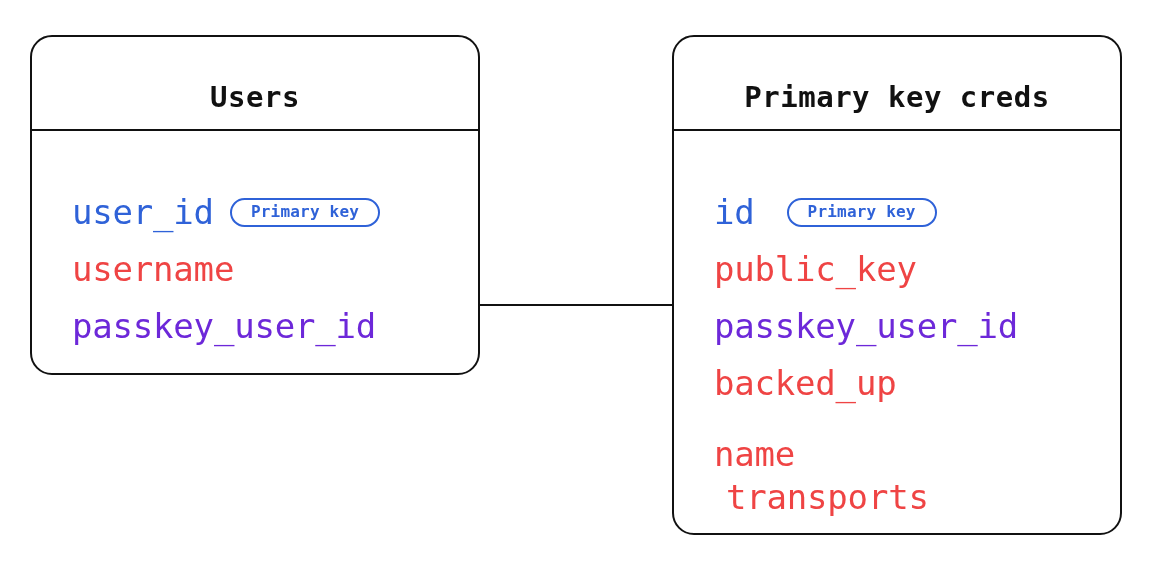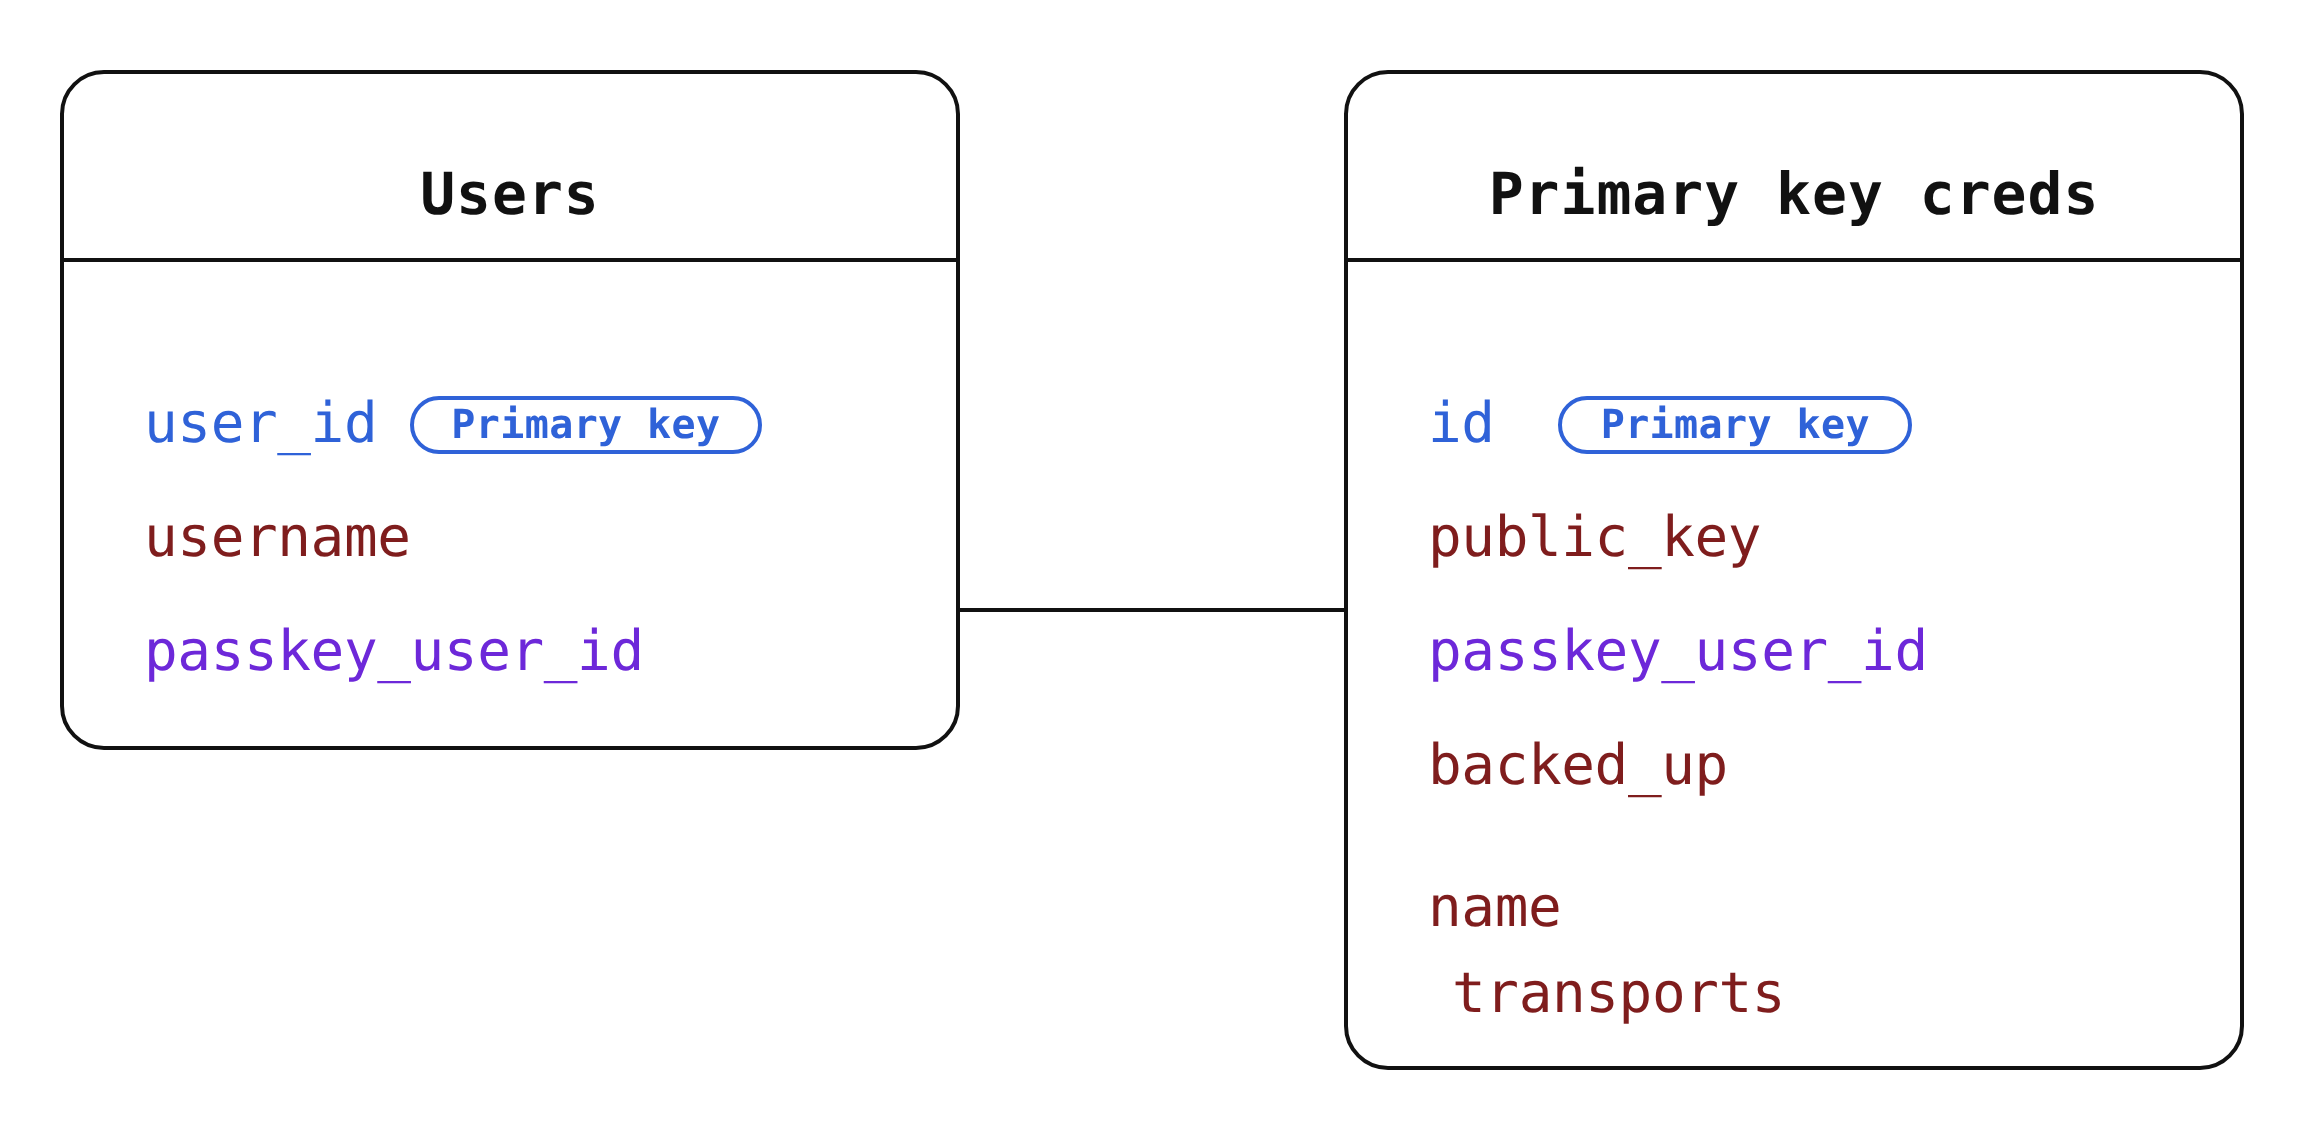--- a/index.html
+++ b/index.html
@@ -90,43 +90,43 @@
     position: absolute;
     left: 40px;
     height: 30px;
     display: flex;
     align-items: center;
     white-space: nowrap;
   }
 
   .field-name {
     font-family: "DejaVu Sans Mono", "Liberation Mono", monospace;
-    font-size: 28px;
+    font-size: 34px;
     line-height: 30px;
     color: #111111;
     letter-spacing: -0.2px;
   }
   .field-name.is-pk   { color: #2F62D8; }
   .field-name.is-fk   { color: #6d28d9; }
-  .field-name.is-plain{ color: #7f1d1d; }
+  .field-name.is-plain{ color: #ef4444; }
 
   
   .pk-badge {
     display: inline-flex;
     align-items: center;
     justify-content: center;
     margin-left: 16px;
     padding: 3px 19px 4px 19px;
     border: 2px solid #2F62D8;
     border-radius: 999px;
     box-sizing: border-box;
   }
   .pk-badge-label {
     font-family: "DejaVu Sans Mono", "Liberation Mono", monospace;
-    font-size: 20px;
+    font-size: 16px;
     font-weight: bold;
     color: #2F62D8;
     letter-spacing: 0.2px;
     line-height: 18px;
     white-space: nowrap;
   }
 
   
   #relationship-connector {
     position: absolute;

